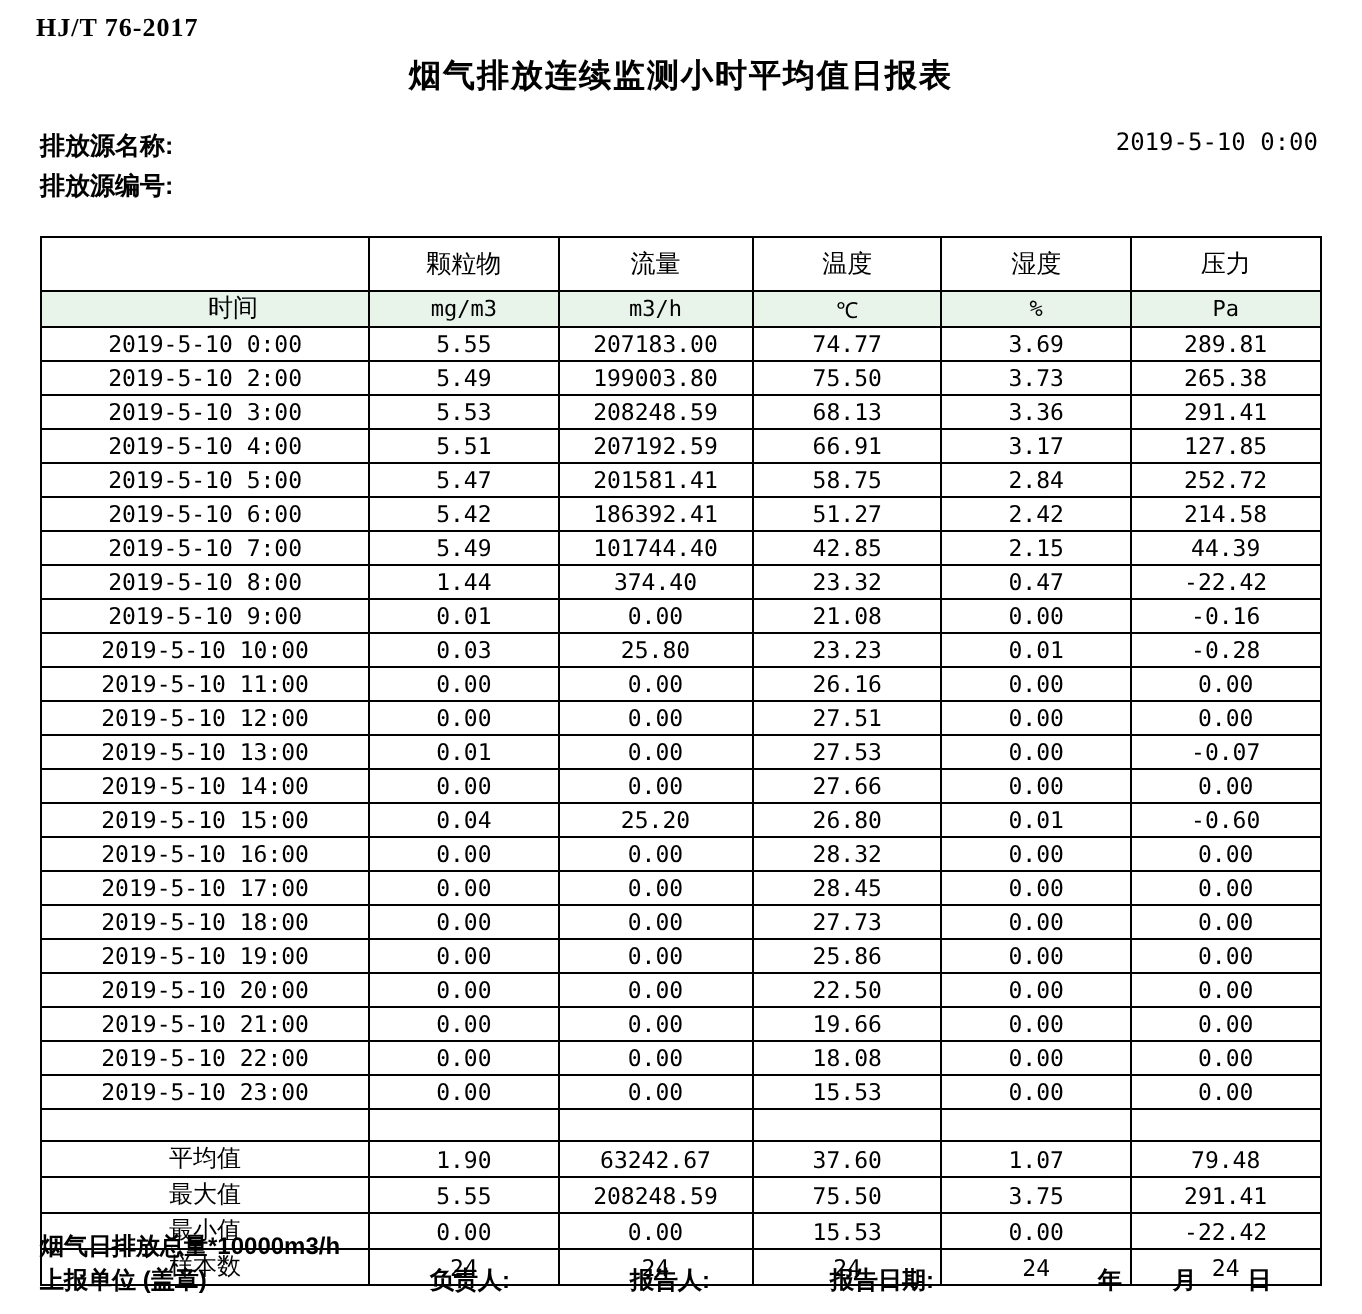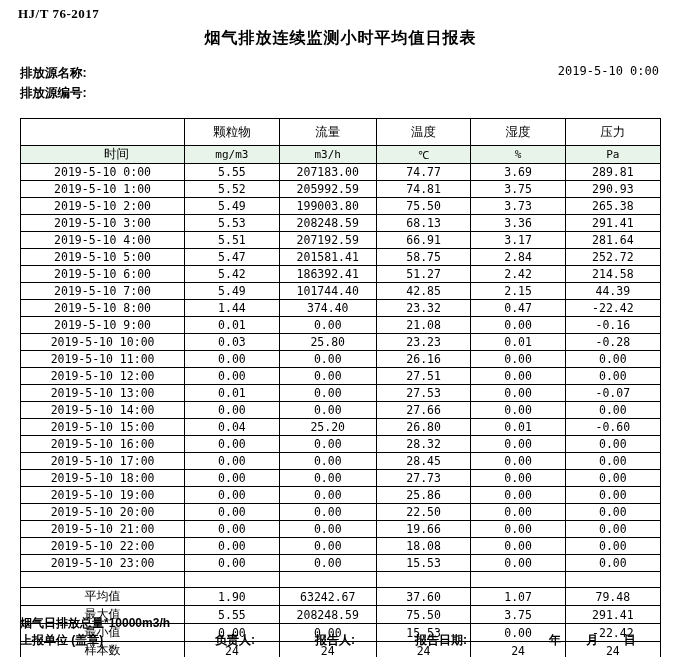--- a/index.html
+++ b/index.html
@@ -156,28 +156,20 @@
 
       <tr>
         <td>2019-5-10 0:00</td>
         <td>5.55</td>
         <td>207183.00</td>
         <td>74.77</td>
         <td>3.69</td>
         <td>289.81</td>
       </tr>
       <tr>
-        <td>2019-5-10 1:00</td>
-        <td>5.52</td>
-        <td>205992.59</td>
-        <td>74.81</td>
-        <td>3.75</td>
-        <td>290.93</td>
-      </tr>
-      <tr>
         <td>2019-5-10 2:00</td>
         <td>5.49</td>
         <td>199003.80</td>
         <td>75.50</td>
         <td>3.73</td>
         <td>265.38</td>
       </tr>
       <tr>
         <td>2019-5-10 3:00</td>
         <td>5.53</td>
@@ -185,21 +177,21 @@
         <td>68.13</td>
         <td>3.36</td>
         <td>291.41</td>
       </tr>
       <tr>
         <td>2019-5-10 4:00</td>
         <td>5.51</td>
         <td>207192.59</td>
         <td>66.91</td>
         <td>3.17</td>
-        <td>281.64</td>
+        <td>127.85</td>
       </tr>
       <tr>
         <td>2019-5-10 5:00</td>
         <td>5.47</td>
         <td>201581.41</td>
         <td>58.75</td>
         <td>2.84</td>
         <td>252.72</td>
       </tr>
       <tr>

